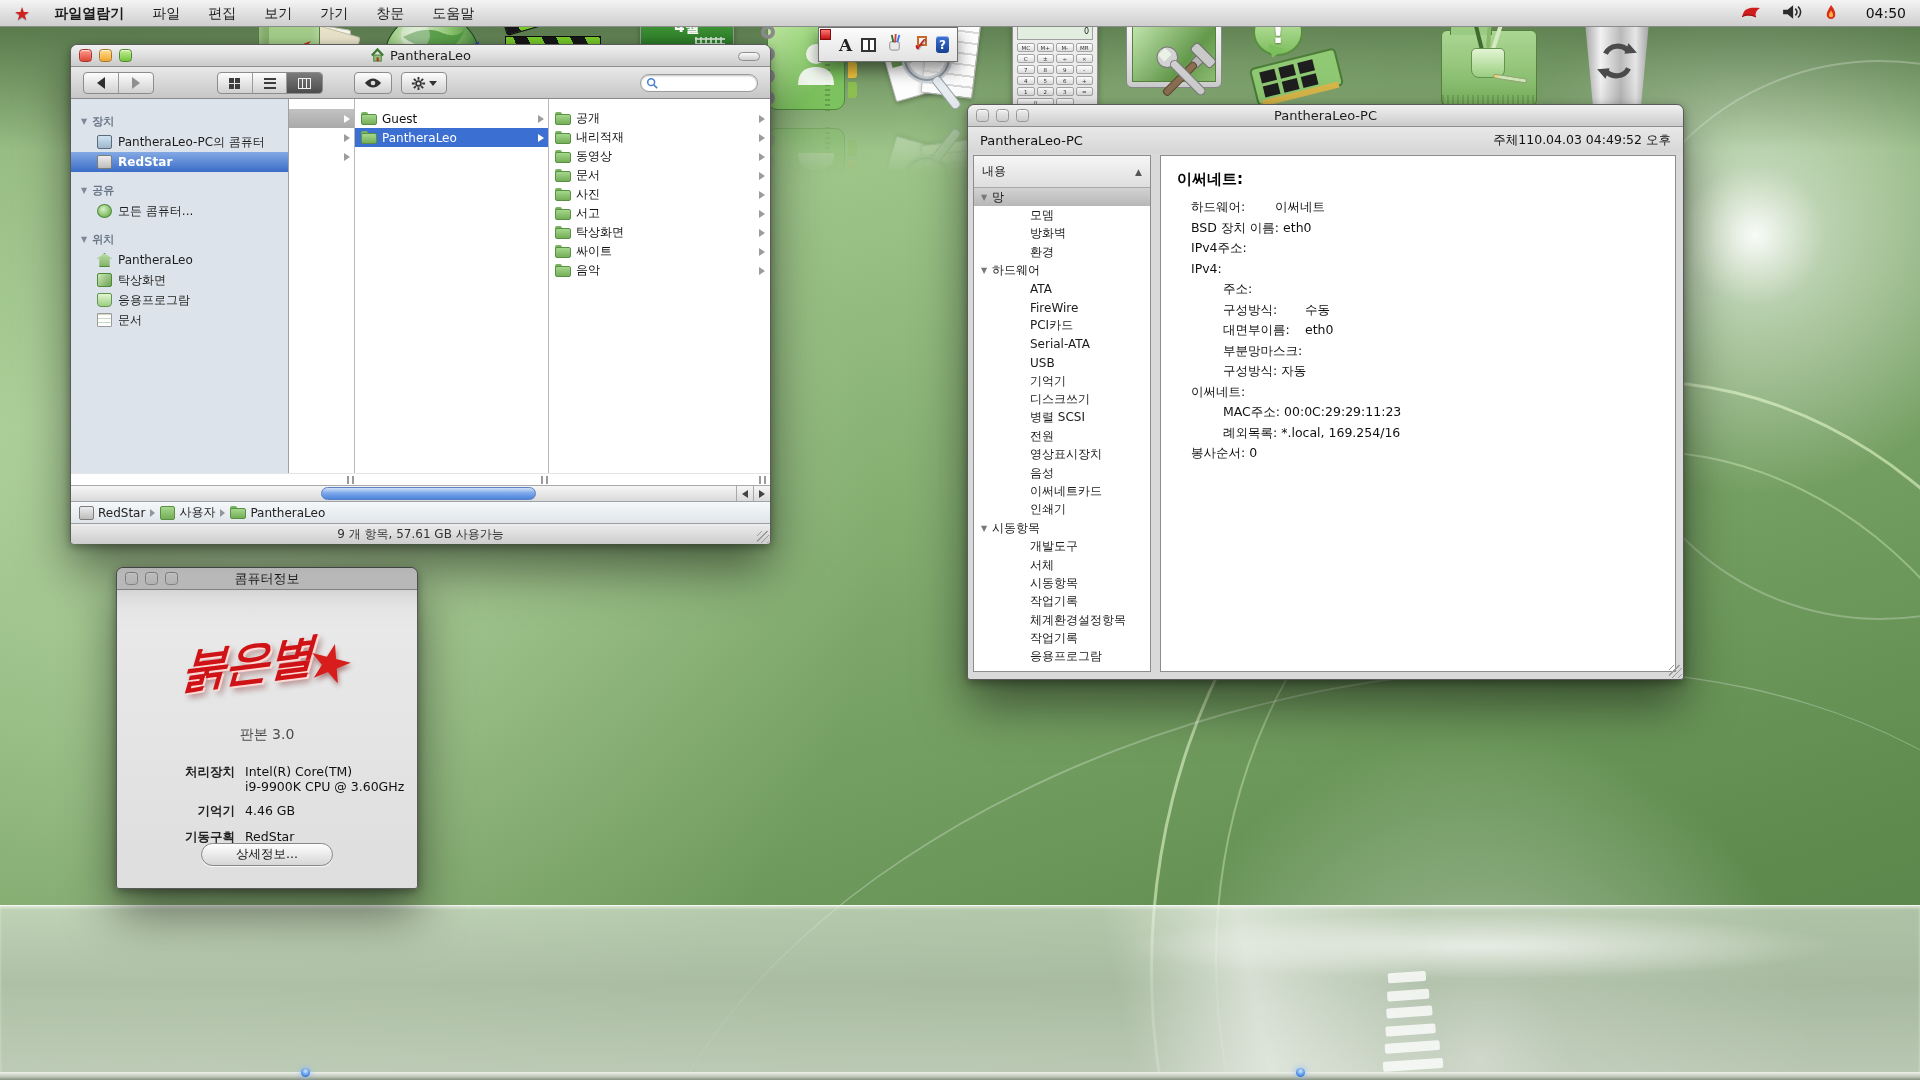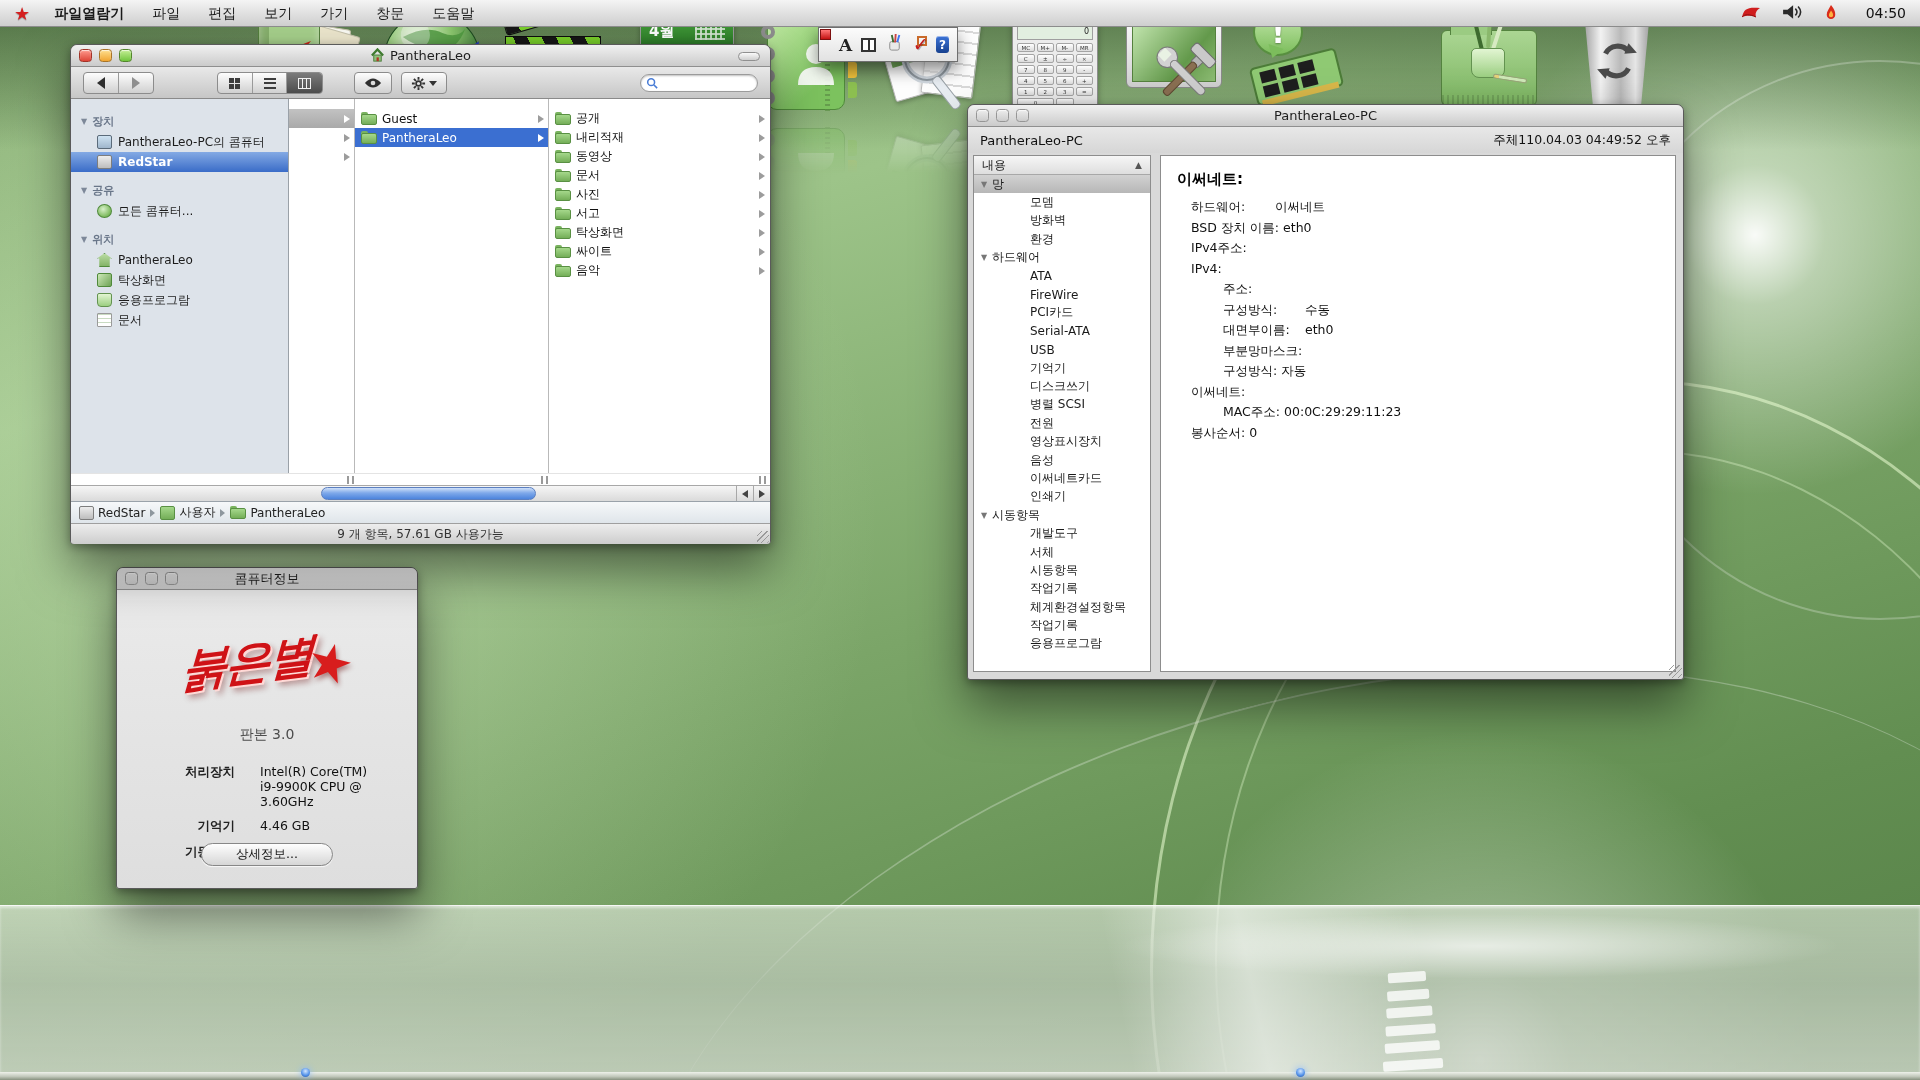--- a/index.html
+++ b/index.html
@@ -135,21 +135,21 @@
   .grip { position:absolute; right:1px; bottom:1px; width:12px; height:12px;
     background:repeating-linear-gradient(135deg, transparent 0 3px, #9a9a9a 3px 4px); border-radius:0 0 3px 0; }
 
   
   .win-prof { left:967px; top:104px; width:717px; height:576px; background:#d9d9d9; border:1px solid #5a5a5a; z-index:20; }
   .prof-head { position:absolute; left:0; top:22px; width:100%; height:26px; background:linear-gradient(#e8e8e8,#d6d6d6);
     display:flex; align-items:center; justify-content:space-between; padding:0 12px; }
   .prof-head .l { font-size:13px; color:#111; }
   .prof-head .r { font-size:12.5px; color:#111; }
   .prof-list { position:absolute; left:5px; top:50px; width:178px; bottom:7px; background:#fff; border:1px solid #8d8d8d; overflow:hidden; }
-  .pl-header { height:19px; background:linear-gradient(#f6f6f6,#dedede); border-bottom:1px solid #a8a8a8;
+  .pl-header { height:32px; background:linear-gradient(#f6f6f6,#dedede); border-bottom:1px solid #a8a8a8;
     font-size:12px; color:#222; display:flex; align-items:center; padding:0 8px; }
   .pl-header .sort { margin-left:auto; font-size:9px; color:#555; }
   .tree-row { height:18.4px; display:flex; align-items:center; font-size:12px; color:#1a1a1a; }
   .tree-row .tri { font-size:8px; color:#777; width:12px; text-align:center; margin-left:4px; }
   .tree-row.lv0 .label { margin-left:2px; }
   .tree-row.lv1 .label { margin-left:40px; }
   .tree-row.selected { background:linear-gradient(#d2d2d2,#b7b7b7); }
   .prof-content { position:absolute; left:192px; top:50px; right:7px; bottom:7px; background:#fff; border:1px solid #8d8d8d;
     padding:14px 16px; overflow:hidden; }
   .pc-title { font-size:15px; font-weight:bold; color:#000; margin-bottom:8px; }
@@ -164,21 +164,21 @@
   
   .win-info { left:116px; top:567px; width:302px; height:322px; background:linear-gradient(#ebebeb,#dedede); border:1px solid #5a5a5a; z-index:25; }
   .logo-wrap { position:absolute; left:0; top:40px; width:100%; height:110px; display:flex; align-items:center; justify-content:center; }
   .logo-text { font-size:46px; font-weight:bold; font-style:italic; color:#cf1216;
     text-shadow:2px 2px 0 #ffd9d6, 4px 5px 6px rgba(100,0,0,.45); transform:rotate(-7deg) skewX(-10deg); letter-spacing:-2px; }
   .logo-star { font-size:52px; color:#d81d1d; margin-left:-6px; transform:rotate(14deg); text-shadow:2px 3px 5px rgba(100,0,0,.45); }
   .info-version { position:absolute; left:0; top:158px; width:100%; text-align:center; font-size:14px; color:#4c4c4c; }
   .info-rows { position:absolute; left:0; top:196px; width:100%; display:flex; flex-direction:column; gap:9px; }
   .info-row { display:flex; font-size:12.5px; }
   .info-row .k { width:118px; text-align:right; color:#222; font-weight:bold; flex:0 0 auto; }
-  .info-row .v { margin-left:25px; color:#111; white-space:pre-line; }
+  .info-row .v { margin-left:10px; color:#111; white-space:pre-line; }
   .info-btn { position:absolute; left:50%; transform:translateX(-50%); bottom:22px; width:132px; height:23px; border-radius:12px;
     background:linear-gradient(#fefefe,#d6d6d6); border:1px solid #878787; box-shadow:0 1px 1px rgba(255,255,255,.8);
     font-size:12.5px; color:#111; display:flex; align-items:center; justify-content:center; }
 
   
   .dock-shelf { position:absolute; left:0; top:905px; width:1920px; height:175px; z-index:10;
     background:linear-gradient(180deg, rgba(226,233,221,.62), rgba(186,199,181,.8) 45%, rgba(204,213,199,.85));
     border-top:1px solid rgba(255,255,255,.85); box-shadow:inset 0 2px 3px rgba(255,255,255,.5); }
   .dock-shelf::before { content:""; position:absolute; inset:0;
     background:
@@ -207,21 +207,21 @@
   .ic-vid .clap-top2 { position:absolute; left:2px; top:28px; width:96px; height:18px; border:1px solid #0d0d0d;
     background:repeating-linear-gradient(65deg,#79cf2b 0 13px,#171717 13px 26px); }
   .ic-vid .clap-body { position:absolute; left:2px; top:46px; width:96px; height:50px; border-radius:0 0 8px 8px;
     background:linear-gradient(#e8e8e8,#9f9f9f 55%,#c7c7c7); border:1px solid #6f6f6f; display:flex; align-items:center; justify-content:center; }
   .ic-vid .play { width:0; height:0; border:14px solid transparent; border-left:22px solid #3f4750; border-right:none; margin-left:8px; }
   .ic-cal .ring { position:absolute; top:0; width:7px; height:16px; border:3px solid #8f8f8f; border-radius:4px; background:transparent; }
   .ic-cal .r1 { left:24px; } .ic-cal .r2 { left:76px; }
   .ic-cal .cal-card { position:absolute; left:7px; top:9px; width:94px; height:92px; background:#fdfdfd; border:1px solid #9a9a9a;
     border-radius:7px; box-shadow:0 3px 5px rgba(0,0,0,.3); overflow:hidden; }
   .ic-cal .cal-head { height:27px; background:linear-gradient(#46a33c,#2c7a28); color:#fff; font-size:15px; font-weight:bold;
-    display:flex; align-items:center; padding:0 8px; }
+    display:flex; align-items:center; padding:0 8px;flex-direction:column; }
   .ic-cal .cal-dots { margin-left:auto; width:30px; height:16px;
     background:repeating-linear-gradient(90deg, rgba(255,255,255,.85) 0 2px, transparent 2px 5px),
                repeating-linear-gradient(0deg, rgba(255,255,255,.85) 0 2px, transparent 2px 5px); opacity:.8; }
   .ic-cal .cal-day { height:65px; display:flex; align-items:center; justify-content:center; font-size:46px; font-weight:bold; color:#3f3f3f; }
   .ic-ctc .ctc-book { position:absolute; left:14px; top:8px; width:78px; height:94px; border-radius:10px;
     background:linear-gradient(135deg,#c4eba6,#7cc25e 70%); border:1px solid #4f8a3a; }
   .ic-ctc .hole { position:absolute; left:-7px; width:14px; height:14px; border-radius:50%; border:4px solid #8d8d8d; background:rgba(255,255,255,.1); }
   .ic-ctc .ctc-perf { position:absolute; right:14px; top:12px; width:5px; height:82px;
     background:repeating-linear-gradient(0deg,#5d8f47 0 2px, transparent 2px 5px); opacity:.7; }
   .ic-ctc .tab { position:absolute; right:6px; width:9px; height:16px; border-radius:0 3px 3px 0; }
@@ -709,20 +709,21 @@
         <div class="pline lv1"><span class="plabel">BSD 장치 이름:</span><span class="pvalue"> eth0</span></div>
         <div class="pline lv1"><span class="plabel">IPv4주소:</span><span class="pvalue"> </span></div>
         <div class="pline lv1"><span class="plabel">IPv4:</span><span class="pvalue"> </span></div>
         <div class="pline lv2"><span class="plabel">주소:</span><span class="pvalue"> </span></div>
         <div class="pline lv2"><span class="plabel tab">구성방식:</span><span class="pvalue">수동</span></div>
         <div class="pline lv2"><span class="plabel tab">대면부이름:</span><span class="pvalue">eth0</span></div>
         <div class="pline lv2"><span class="plabel">부분망마스크:</span><span class="pvalue"> </span></div>
         <div class="pline lv2"><span class="plabel">구성방식:</span><span class="pvalue"> 자동</span></div>
         <div class="pline lv1"><span class="plabel">이써네트:</span><span class="pvalue"> </span></div>
         <div class="pline lv2"><span class="plabel">MAC주소:</span><span class="pvalue"> 00:0C:29:29:11:23</span></div>
+        <div class="pline lv2"><span class="plabel">례외목록:</span><span class="pvalue"> *.local, 169.254/16</span></div>
         <div class="pline lv1"><span class="plabel">봉사순서:</span><span class="pvalue"> 0</span></div>
       </div>
   </div>
   <span class="prof-grip"></span>
 </div>
 
 <div class="window win-info">
   <div class="titlebar">
     <span class="lights">
       <span class="light gray"></span>

